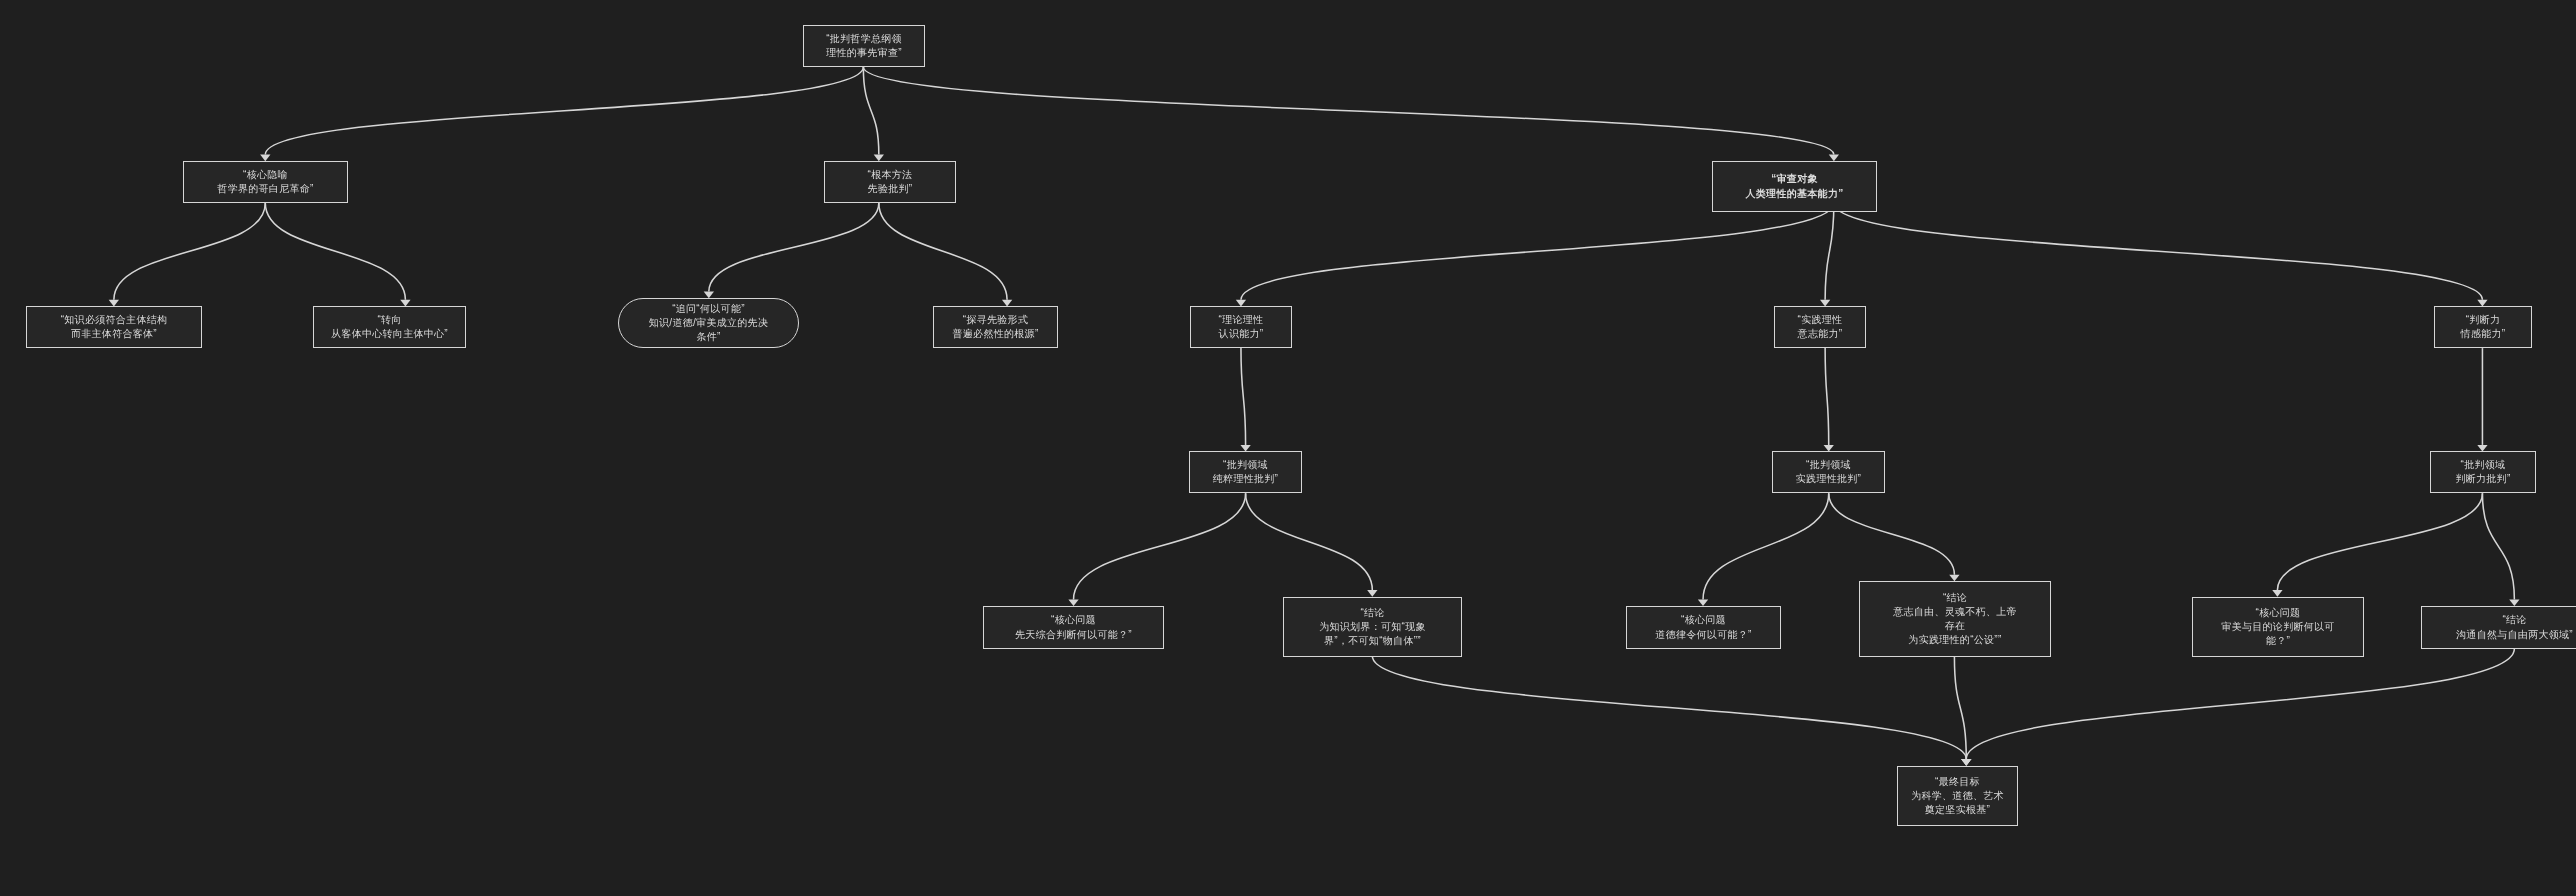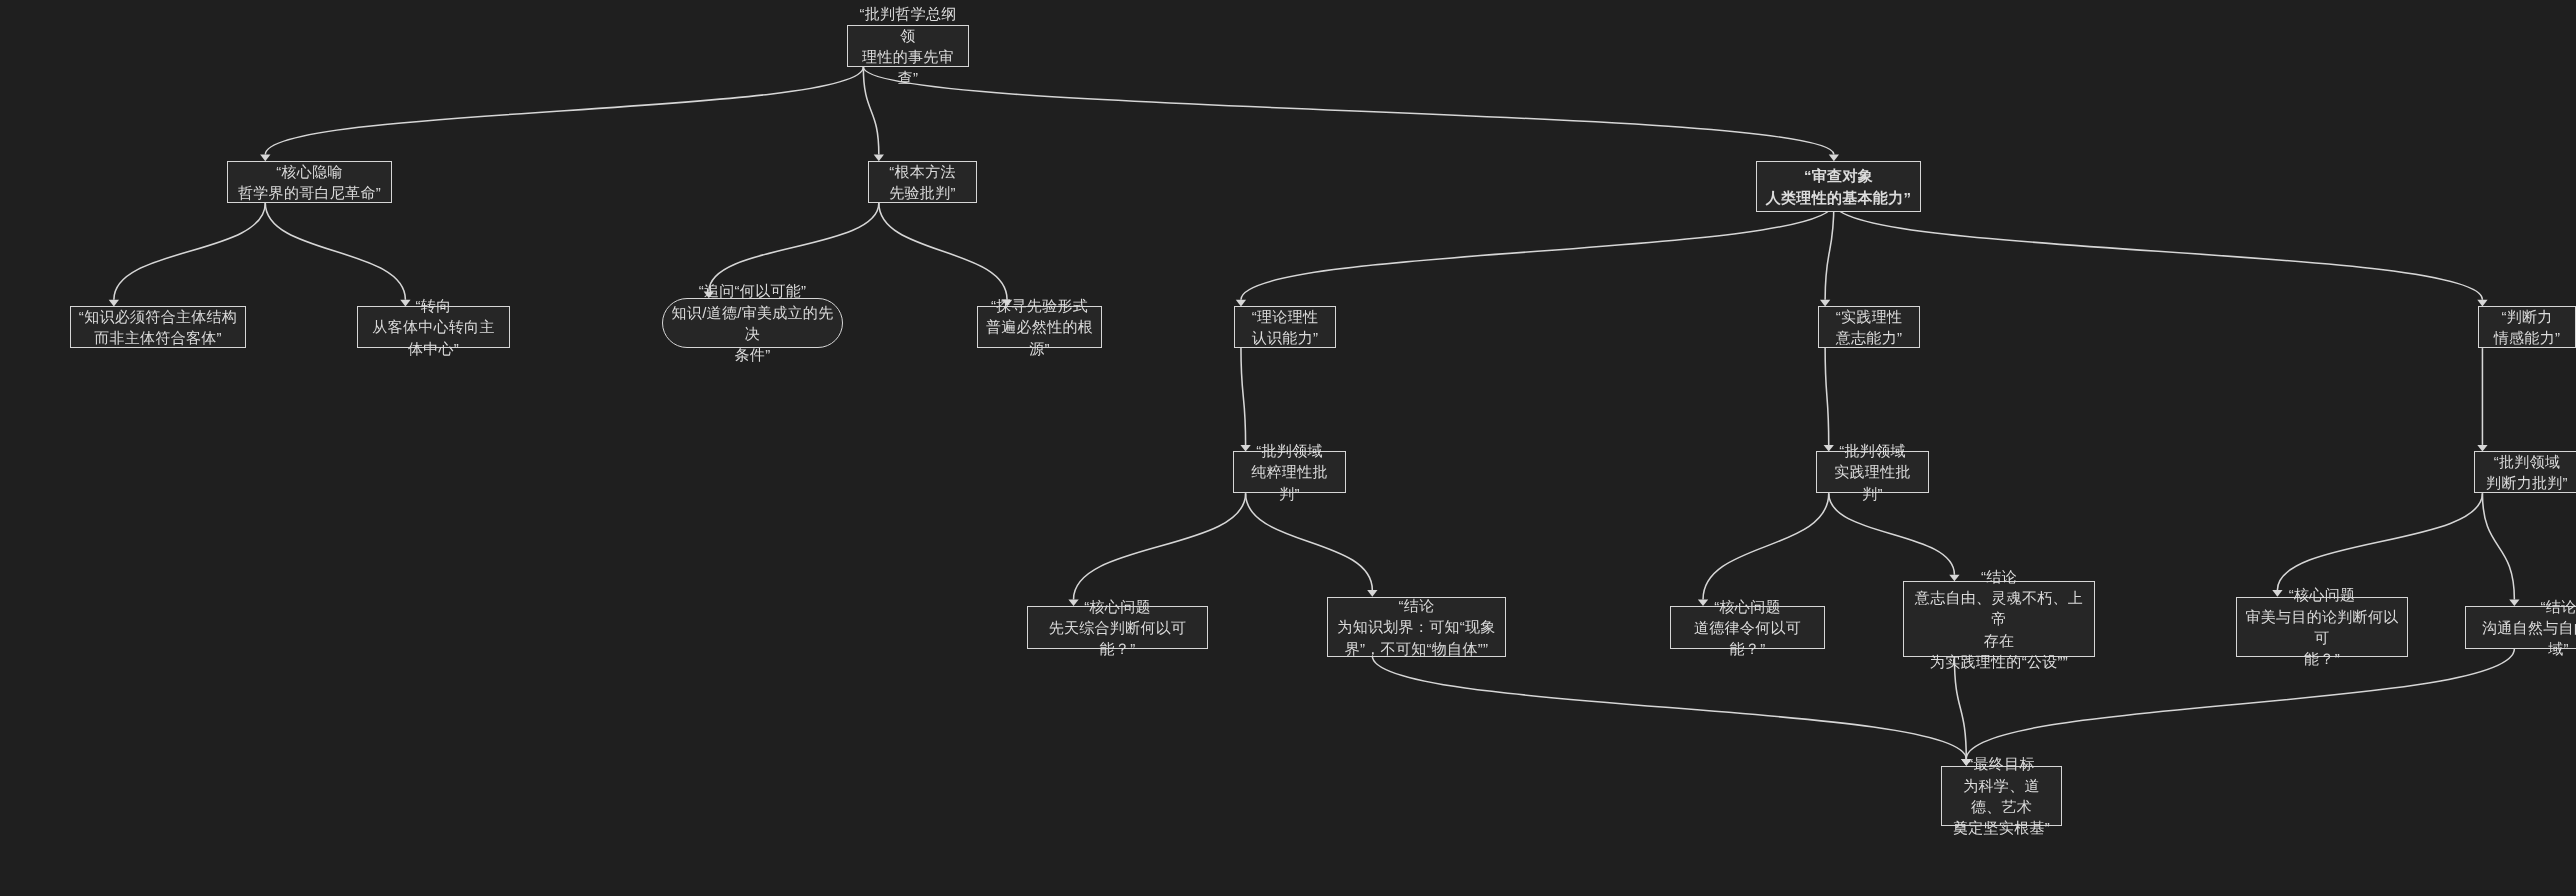--- a/index.html
+++ b/index.html
@@ -34,27 +34,26 @@
   .node {
     position: absolute;
     box-sizing: border-box;
     border: 1.5px solid #d6d6d6;
     background: #262626;
     color: #dcdcdc;
     display: flex;
     align-items: center;
     justify-content: center;
     text-align: center;
-    font-size: 15px;
+    font-size: 10px;
     line-height: 1.42;
     letter-spacing: 0.3px;
     padding: 3.1px 7.2px;
     white-space: pre-line;
     font-weight: 400;
-    margin-left: 44px;
   }
 </style>
 </head>
 <body>
 
 <div id="canvas">
   <svg id="edges" viewBox="0 0 5418 1740" preserveAspectRatio="none">
       <path d="M 1676 130 C 1676 223.5, 515 206.5, 515 300" class="edge-path"></path>
       <polygon points="505,300 525,300 515,313" class="arrow-head"></polygon>
       <path d="M 1676 130 C 1676 223.5, 1706 206.5, 1706 300" class="edge-path"></path>
@@ -98,36 +97,36 @@
       <path d="M 3794 1276 C 3794 1384.9, 3817 1365.1, 3817 1474" class="edge-path"></path>
       <polygon points="3807,1474 3827,1474 3817,1487" class="arrow-head"></polygon>
       <path d="M 4881 1260 C 4881 1377.7, 3817 1356.3, 3817 1474" class="edge-path"></path>
       <polygon points="3807,1474 3827,1474 3817,1487" class="arrow-head"></polygon>
     </svg>
   <div id="node-layer">
       <div class="node" style="left: 803px; top: 25px; width: 122px; height: 42px;">“批判哲学总纲领
 理性的事先审查”</div>
       <div class="node" style="left: 183px; top: 161px; width: 165px; height: 42px;">“核心隐喻
 哲学界的哥白尼革命”</div>
-      <div class="node" style="left: 824px; top: 161px; width: 109px; height: 42px;">“根本方法
+      <div class="node" style="left: 824px; top: 161px; width: 132px; height: 42px;">“根本方法
 先验批判”</div>
       <div class="node" style="left: 1712px; top: 161px; width: 165px; height: 51px; font-weight: bold;">“审查对象
 人类理性的基本能力”</div>
       <div class="node" style="left: 26px; top: 306px; width: 176px; height: 42px;">“知识必须符合主体结构
 而非主体符合客体”</div>
       <div class="node" style="left: 313px; top: 306px; width: 153px; height: 42px;">“转向
 从客体中心转向主体中心”</div>
       <div class="node" style="left: 618px; top: 298px; width: 181px; height: 50px; border-radius: 28px;">“追问“何以可能”
 知识/道德/审美成立的先决
 条件”</div>
       <div class="node" style="left: 933px; top: 306px; width: 125px; height: 42px;">“探寻先验形式
 普遍必然性的根源”</div>
       <div class="node" style="left: 1190px; top: 306px; width: 102px; height: 42px;">“理论理性
 认识能力”</div>
-      <div class="node" style="left: 1774px; top: 306px; width: 102px; height: 42px;">“实践理性
+      <div class="node" style="left: 1774px; top: 306px; width: 92px; height: 42px;">“实践理性
 意志能力”</div>
       <div class="node" style="left: 2434px; top: 306px; width: 98px; height: 42px;">“判断力
 情感能力”</div>
       <div class="node" style="left: 1189px; top: 451px; width: 113px; height: 42px;">“批判领域
 纯粹理性批判”</div>
       <div class="node" style="left: 1772px; top: 451px; width: 113px; height: 42px;">“批判领域
 实践理性批判”</div>
       <div class="node" style="left: 2430px; top: 451px; width: 106px; height: 42px;">“批判领域
 判断力批判”</div>
       <div class="node" style="left: 983px; top: 606px; width: 181px; height: 43px;">“核心问题

